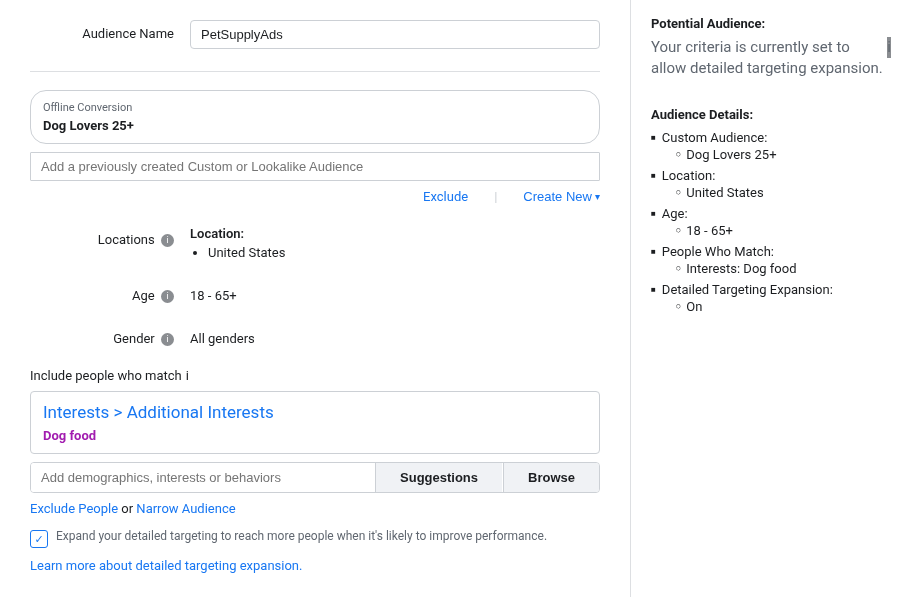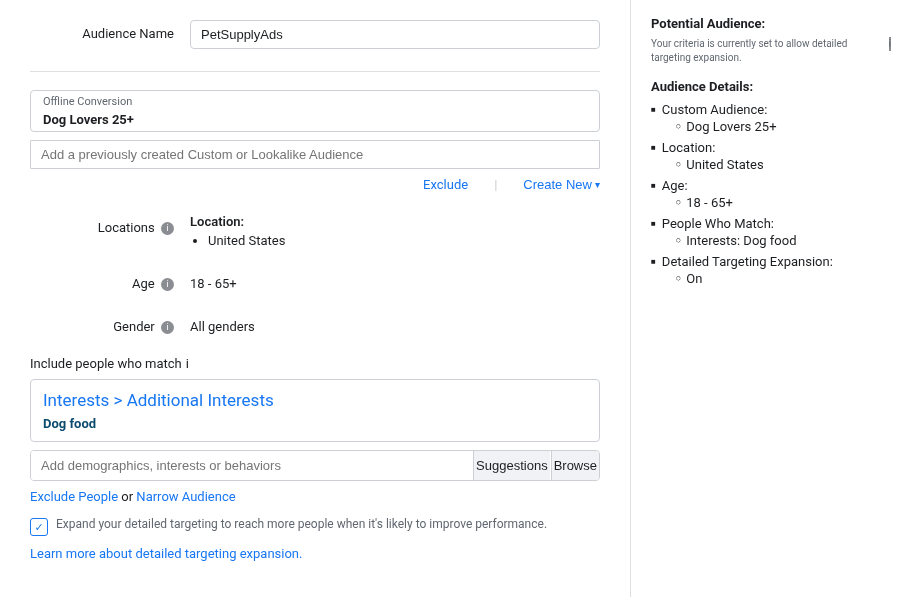--- a/index.html
+++ b/index.html
@@ -66,22 +66,22 @@
       border-radius: 4px;
       padding: 6px 10px;
       font-size: 13px;
       color: #1c1e21;
       outline: none;
     }
 
     
     .custom-audience-box {
       border: 1px solid #ccd0d5;
-      border-radius: 4px;
-      padding: 4px 12px;
+      border-radius: 16px;
+      padding: 10px 12px;
       margin-bottom: 8px;
     }
     .ca-type-label {
       font-size: 11px;
       color: #606770;
       margin-bottom: 4px;
     }
     .ca-name {
       font-size: 13px;
       font-weight: 700;
@@ -169,42 +169,42 @@
       margin-bottom: 8px;
     }
     .dt-breadcrumb {
       font-size: 17px;
       color: #1877f2;
       margin-bottom: 6px;
     }
     .dt-item {
       font-size: 13px;
       font-weight: 700;
-      color: #0c4a6e;
+      color: #a21caf;
     }
     .dt-input-row {
       display: flex;
       align-items: center;
       border: 1px solid #ccd0d5;
       border-radius: 4px;
       margin-bottom: 8px;
       overflow: hidden;
     }
     .dt-search-input {
       flex: 1;
       border: none;
       padding: 7px 10px;
       font-size: 13px;
       color: #8a8d91;
       outline: none;
     }
     .dt-btn {
-      padding: 7px 2px;
-      font-size: 13px;
-      font-weight: 400;
+      padding: 7px 24px;
+      font-size: 13px;
+      font-weight: 700;
       color: #1c1e21;
       background: #f0f2f5;
       border: none;
       border-left: 1px solid #ccd0d5;
       cursor: pointer;
     }
     .dt-actions {
       font-size: 13px;
       margin-bottom: 12px;
     }
@@ -244,24 +244,24 @@
     }
 
     
     .potential-audience-title {
       font-size: 13px;
       font-weight: 700;
       color: #1c1e21;
       margin-bottom: 6px;
     }
     .pa-description {
-      font-size: 10px;
+      font-size: 15px;
       color: #606770;
       line-height: 1.4;
-      margin-bottom: 14px;
+      margin-bottom: 28px;
       display: flex;
       align-items: flex-start;
       gap: 4px;
     }
     .audience-details-title {
       font-size: 13px;
       font-weight: 700;
       color: #1c1e21;
       margin-bottom: 8px;
     }

